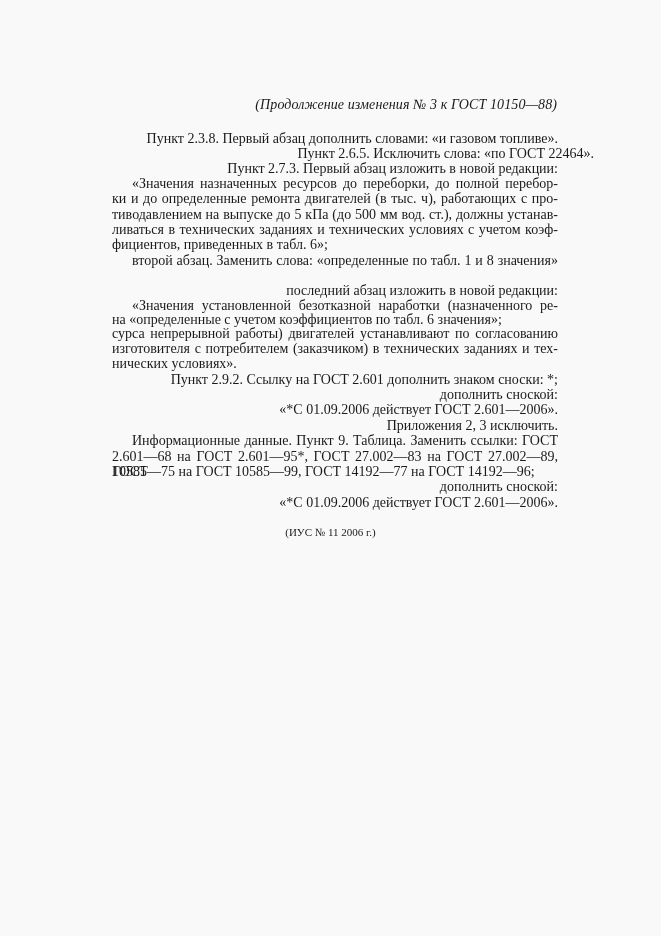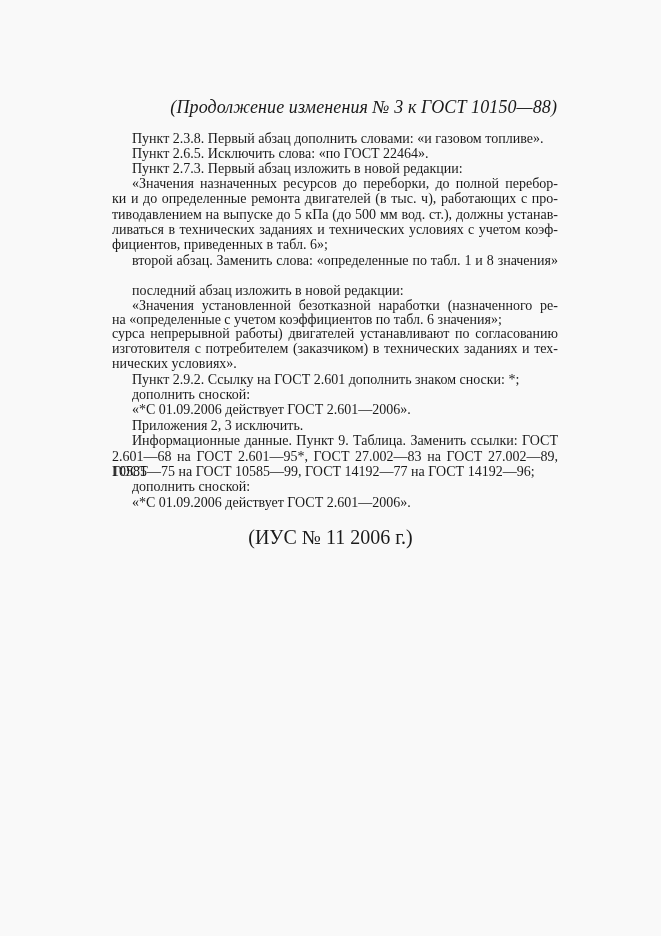--- a/index.html
+++ b/index.html
@@ -13,57 +13,57 @@
       position: relative;
       overflow: hidden;
       font-family: "Liberation Serif", "DejaVu Serif", serif;
       color: #1a1a1a;
     }
     .header {
       position: absolute;
       top: 97px;
       right: 104px;
       font-style: italic;
-      font-size: 18px;
+      font-size: 14px;
       white-space: nowrap;
       letter-spacing: 0.1px;
     }
     .line {
       position: absolute;
       left: 112px;
       width: 446px;
       font-size: 14px;
       line-height: 15px;
       white-space: nowrap;
     }
-    .line.indent { left: 132px; width: 426px; }
+    .line.indent { left: 132px; width: 426px; text-align: right; }
     .justify {
       text-align: justify;
       text-align-last: justify;
       white-space: normal;
     }
     .footer-ref {
       position: absolute;
       top: 526px;
       left: 0;
       width: 661px;
       text-align: center;
-      font-size: 20px;
+      font-size: 11px;
       white-space: nowrap;
     }
   </style>
 </head>
 <body>
 
 <div>
   <div class="header">(Продолжение изменения № 3 к ГОСТ 10150—88)</div>
 
   <div id="lines">
     <div class="line indent" style="top: 131px;">Пункт 2.3.8. Первый абзац дополнить словами: «и газовом топливе».</div>
-    <div class="line indent" style="top: 146px;">Пункт 2.6.5. Исключить слова: «по ГОСТ 22464».</div>
+    <div class="line indent" style="top: 146px; margin-left: 36px;">Пункт 2.6.5. Исключить слова: «по ГОСТ 22464».</div>
     <div class="line indent" style="top: 161px;">Пункт 2.7.3. Первый абзац изложить в новой редакции:</div>
     <div class="line indent justify" style="top: 176px;">«Значения назначенных ресурсов до переборки, до полной перебор-</div>
     <div class="line justify" style="top: 191px;">ки и до определенные ремонта двигателей (в тыс. ч), работающих с про-</div>
     <div class="line justify" style="top: 207px;">тиводавлением на выпуске до 5 кПа (до 500 мм вод. ст.), должны устанав-</div>
     <div class="line justify" style="top: 222px;">ливаться в технических заданиях и технических условиях с учетом коэф-</div>
     <div class="line" style="top: 237px;">фициентов, приведенных в табл. 6»;</div>
     <div class="line indent justify" style="top: 253px;">второй абзац. Заменить слова: «определенные по табл. 1 и 8 значения»</div>
     <div class="line" style="top: 268px; margin-top: 44px;">на «определенные с учетом коэффициентов по табл. 6 значения»;</div>
     <div class="line indent" style="top: 283px;">последний абзац изложить в новой редакции:</div>
     <div class="line indent justify" style="top: 298px;">«Значения установленной безотказной наработки (назначенного ре-</div>

